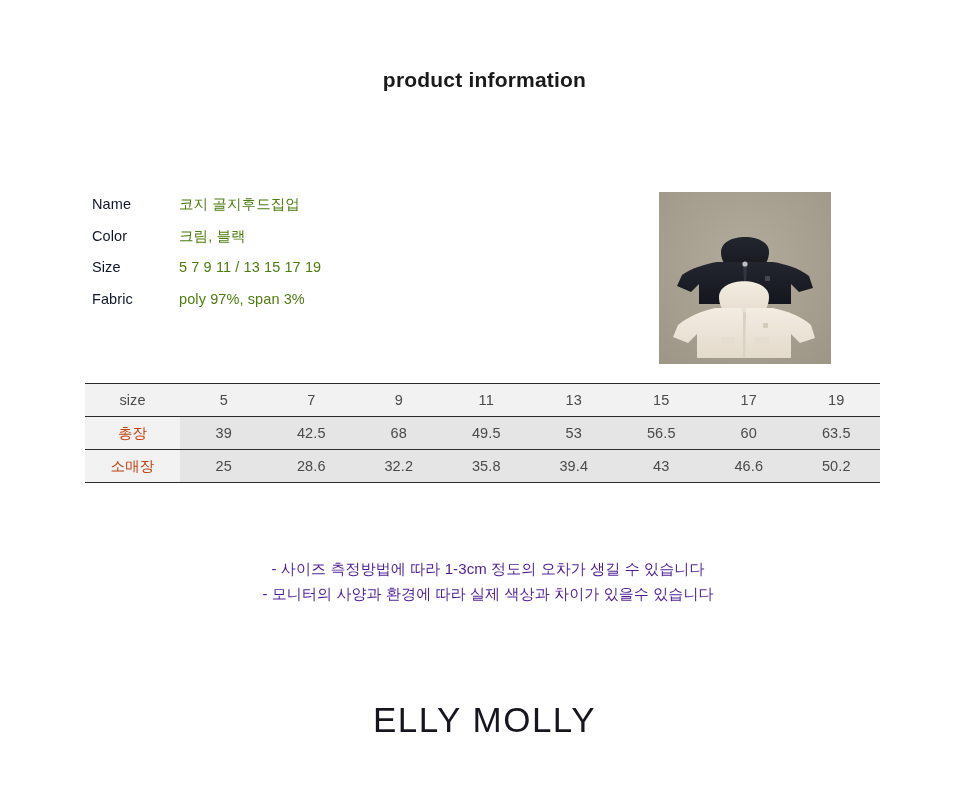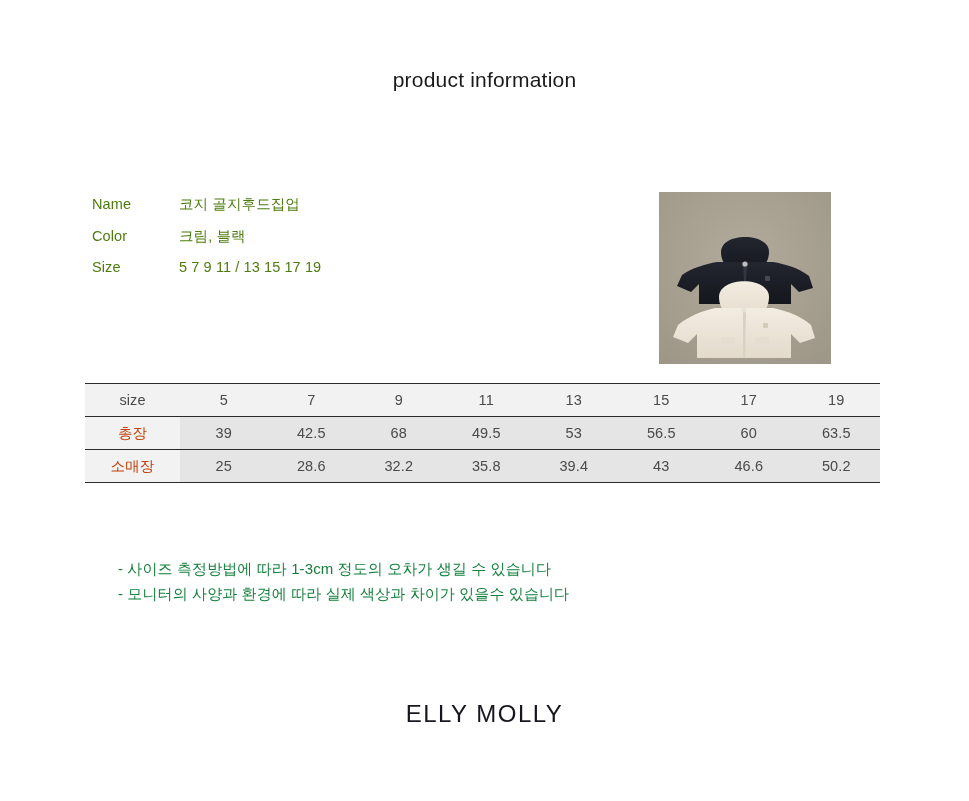--- a/index.html
+++ b/index.html
@@ -17,42 +17,42 @@
   }
 
   
   .page-title {
     position: absolute;
     left: 0;
     top: 68px;
     width: 969px;
     text-align: center;
     font-size: 21px;
-    font-weight: normal;
+    font-weight: bold;
     color: #1a1a1a;
     letter-spacing: 0.2px;
   }
 
   
   .spec-list {
     position: absolute;
     left: 92px;
     top: 195px;
     width: 420px;
   }
   .spec-row {
     display: flex;
     align-items: baseline;
     height: 32px;
   }
   .spec-label {
     width: 87px;
     flex: 0 0 87px;
     font-size: 14.5px;
-    color: #4d7c0f;
+    color: #0f172a;
     letter-spacing: 0.1px;
   }
   .spec-value {
     font-size: 14.5px;
     color: #4d7c0f;
     letter-spacing: 0.1px;
   }
   .spec-value.indent {
     padding-left: 39px;
   }
@@ -112,33 +112,34 @@
   
   .notes {
     position: absolute;
     left: 118px;
     top: 556px;
     width: 740px;
   }
   .note-line {
     font-size: 15px;
     line-height: 25px;
-    color: #15803d;
+    color: #4c1d95;
     letter-spacing: 0.1px;
     white-space: nowrap;
+    text-align: center;
   }
 
   
   .brand {
     position: absolute;
     left: 0;
     top: 700px;
     width: 969px;
     text-align: center;
-    font-size: 24px;
+    font-size: 35px;
     color: #16161e;
     letter-spacing: 1.5px;
     font-family: "Liberation Sans", "DejaVu Sans", sans-serif;
   }
 </style>
 </head>
 <body>
 
 <div class="page-title">product information</div>
 
@@ -147,20 +148,24 @@
     <div class="spec-label">Name</div>
     <div class="spec-value">코지 골지후드집업</div>
   </div>
   <div class="spec-row">
     <div class="spec-label">Color</div>
     <div class="spec-value">크림, 블랙</div>
   </div>
   <div class="spec-row">
     <div class="spec-label">Size</div>
     <div class="spec-value">5 7 9 11  / 13 15 17 19</div>
+  </div>
+  <div class="spec-row">
+    <div class="spec-label">Fabric</div>
+    <div class="spec-value">poly 97%, span 3%</div>
   </div>
 </div>
 
 <div class="product-photo">
   <svg class="photo-svg" width="172" height="172" viewBox="0 0 172 172">
     <defs>
       <radialGradient id="bgGrad" cx="50%" cy="40%" r="75%">
         <stop offset="0%" stop-color="#b2ab9c"></stop>
         <stop offset="100%" stop-color="#9e9788"></stop>
       </radialGradient>

